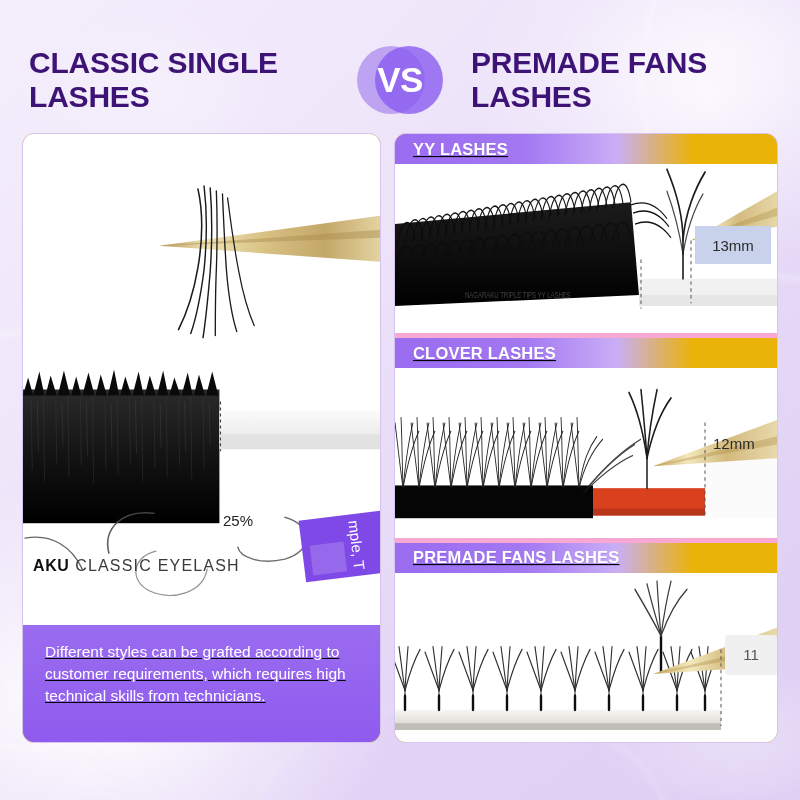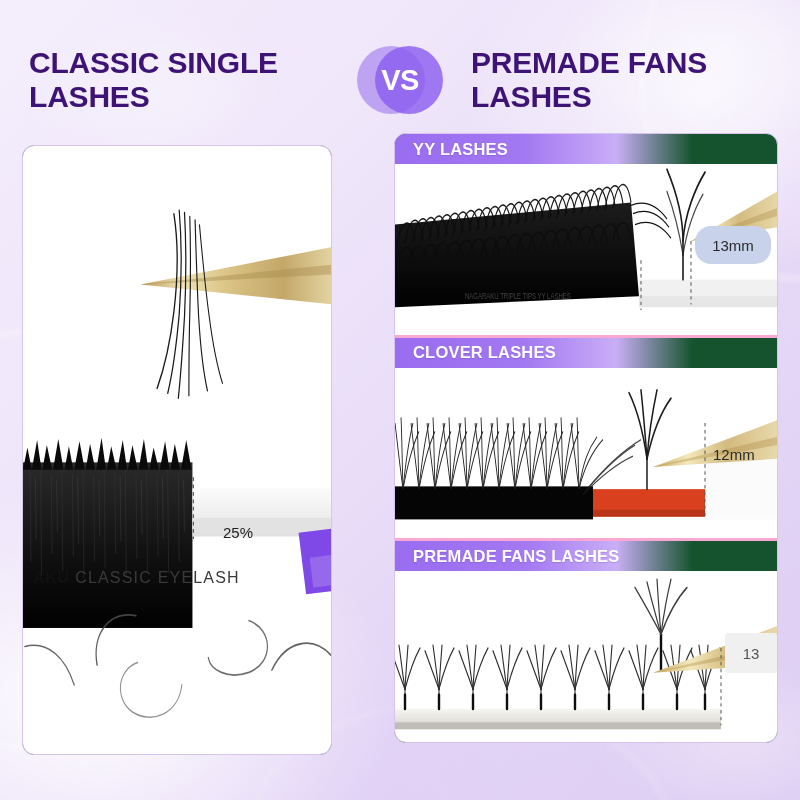--- a/index.html
+++ b/index.html
@@ -66,71 +66,71 @@
   }
   #vs-badge .circ {
     position:absolute; top:3px; width:68px; height:68px; border-radius:50%;
     opacity:.80;
   }
   #vs-badge .c-left  { left:0;  background:#b292f0; }
   #vs-badge .c-right { right:0; background:#8a5bf0; }
   #vs-badge .vs-text {
     position:absolute; inset:0;
     display:flex; align-items:center; justify-content:center;
-    color:#ffffff; font-weight:bold; font-size:29px; letter-spacing:-.5px;
+    color:#ffffff; font-weight:bold; font-size:35px; letter-spacing:-.5px;
     z-index:2;
   }
 
   
   .panel {
     position:absolute; z-index:2;
-    background:#14532d;
+    background:#eab308;
     border:1px solid #d7c4ee;
     border-radius:12px;
     overflow:hidden;
-    display:flex; flex-direction:column;
-  }
-  #panel-left  { left:22px;  top:133px; width:310px; height:610px;margin-top:12px; }
+    display:flex; flex-direction:column;text-decoration:underline;
+  }
+  #panel-left  { left:22px;  top:133px; width:359px; height:610px; }
   #panel-right { left:394px; top:133px; width:384px; height:610px; }
   .panel-body { position:relative; flex:1 1 auto; overflow:hidden; background:#fff; }
 
   
   .caption {
     flex:0 0 auto;
     background:linear-gradient(180deg,#9a6cf0 0%,#8f5bee 100%);
     color:#ffffff;
     font-size:15.5px;
     line-height:1.42;
     padding:16px 20px 16px 22px;
   }
   #panel-left  .caption { height:117px; }
   #panel-right .caption { height:117px; }
 
   
-  .subsec { position:relative; flex:1 1 0; min-height:0; border-top:3px solid #f9a8d4; }
+  .subsec { position:relative; flex:1 1 0; min-height:0; border-top:5px solid #f9a8d4; }
   .subsec:first-child { border-top:none; }
   .sec-head {
     position:relative; height:30px;
     background:linear-gradient(90deg,#9a6cf0 0%,#a378f2 34%,#c9aef6 58%,rgba(255,255,255,0) 78%);
     display:flex; align-items:center;
   }
   .sec-head .sec-label {
     color:#fff; font-weight:bold; font-size:16.5px;
     padding-left:18px; letter-spacing:.2px;
     text-shadow:0 1px 1px rgba(90,50,160,.25);
   }
   .sec-canvas { position:relative; height:calc(100% - 30px); overflow:hidden; background:#fff; }
 
   
   .chip {
     position:absolute;
     display:flex; align-items:center; justify-content:center;
     font-size:15px; color:#2b2b2b;
   }
-  .chip.blue { background:#c8d2ea;border-radius:16px; }
+  .chip.blue { background:#c8d2ea; }
   .chip.grey { background:#f0f0f0; border-radius:3px; color:#555; }
   .pct-label {
     position:absolute; font-size:15px; color:#222;
   }
   .brand-line {
     position:absolute; font-size:16px; color:#3a3a3a; letter-spacing:1.2px;
     white-space:nowrap;
   }
   .brand-line b { color:#111; letter-spacing:.6px; }
   .purple-tag {
@@ -283,20 +283,21 @@
       <b>AKU</b>
       <span>CLASSIC  EYELASH</span>
     </div>
 
     <div class="purple-tag" style="left:279px; top:381px; width:92px; height:62px;">
       <div class="sheen"></div>
       <span>mple, T</span>
     </div>
   </div>
 
+  <div class="caption">Different styles can be grafted according to customer requirements, which requires high technical skills from technicians.</div>
 </div>
 
 <div class="panel" id="panel-right">
 
   <div class="subsec">
     <div class="sec-head">
       <span class="sec-label">YY LASHES</span>
     </div>
     <div class="sec-canvas">
       <svg width="100%" height="100%" viewBox="0 0 382 124" preserveAspectRatio="none">
@@ -494,21 +495,21 @@
         </g>
 
         <g>
           <path d="M382,38 L382,66 L258,72 Z" fill="url(#gold3)"></path>
           <path d="M382,50 L258,72 L382,56 Z" fill="#a8883e" opacity=".35"></path>
         </g>
 
         <line x1="310" y1="40" x2="310" y2="108" stroke="#555" stroke-width="1" stroke-dasharray="2.5 2.5"></line>
       </svg>
 
-      <div class="chip" style="left:314px; top:72px; width:64px; height:30px; justify-content:flex-start; padding-left:4px;">12mm</div>
+      <div class="chip" style="left:314px; top:60px; width:64px; height:30px; justify-content:flex-start; padding-left:4px;">12mm</div>
     </div>
   </div>
 
   <div class="subsec">
     <div class="sec-head">
       <span class="sec-label">PREMADE FANS LASHES</span>
     </div>
     <div class="sec-canvas">
       <svg width="100%" height="100%" viewBox="0 0 382 124" preserveAspectRatio="none">
         <defs>
@@ -624,17 +625,17 @@
         </g>
 
         <g>
           <path d="M382,40 L382,68 L258,74 Z" fill="url(#gold4)"></path>
           <path d="M382,52 L258,74 L382,58 Z" fill="#a7873d" opacity=".35"></path>
         </g>
 
         <line x1="326" y1="56" x2="326" y2="112" stroke="#555" stroke-width="1" stroke-dasharray="2.5 2.5"></line>
       </svg>
 
-      <div class="chip grey" style="left:330px; top:62px; width:52px; height:40px;">13</div>
+      <div class="chip grey" style="left:330px; top:62px; width:52px; height:40px;">11</div>
     </div>
   </div>
 
 </div>
 
 </body></html>

